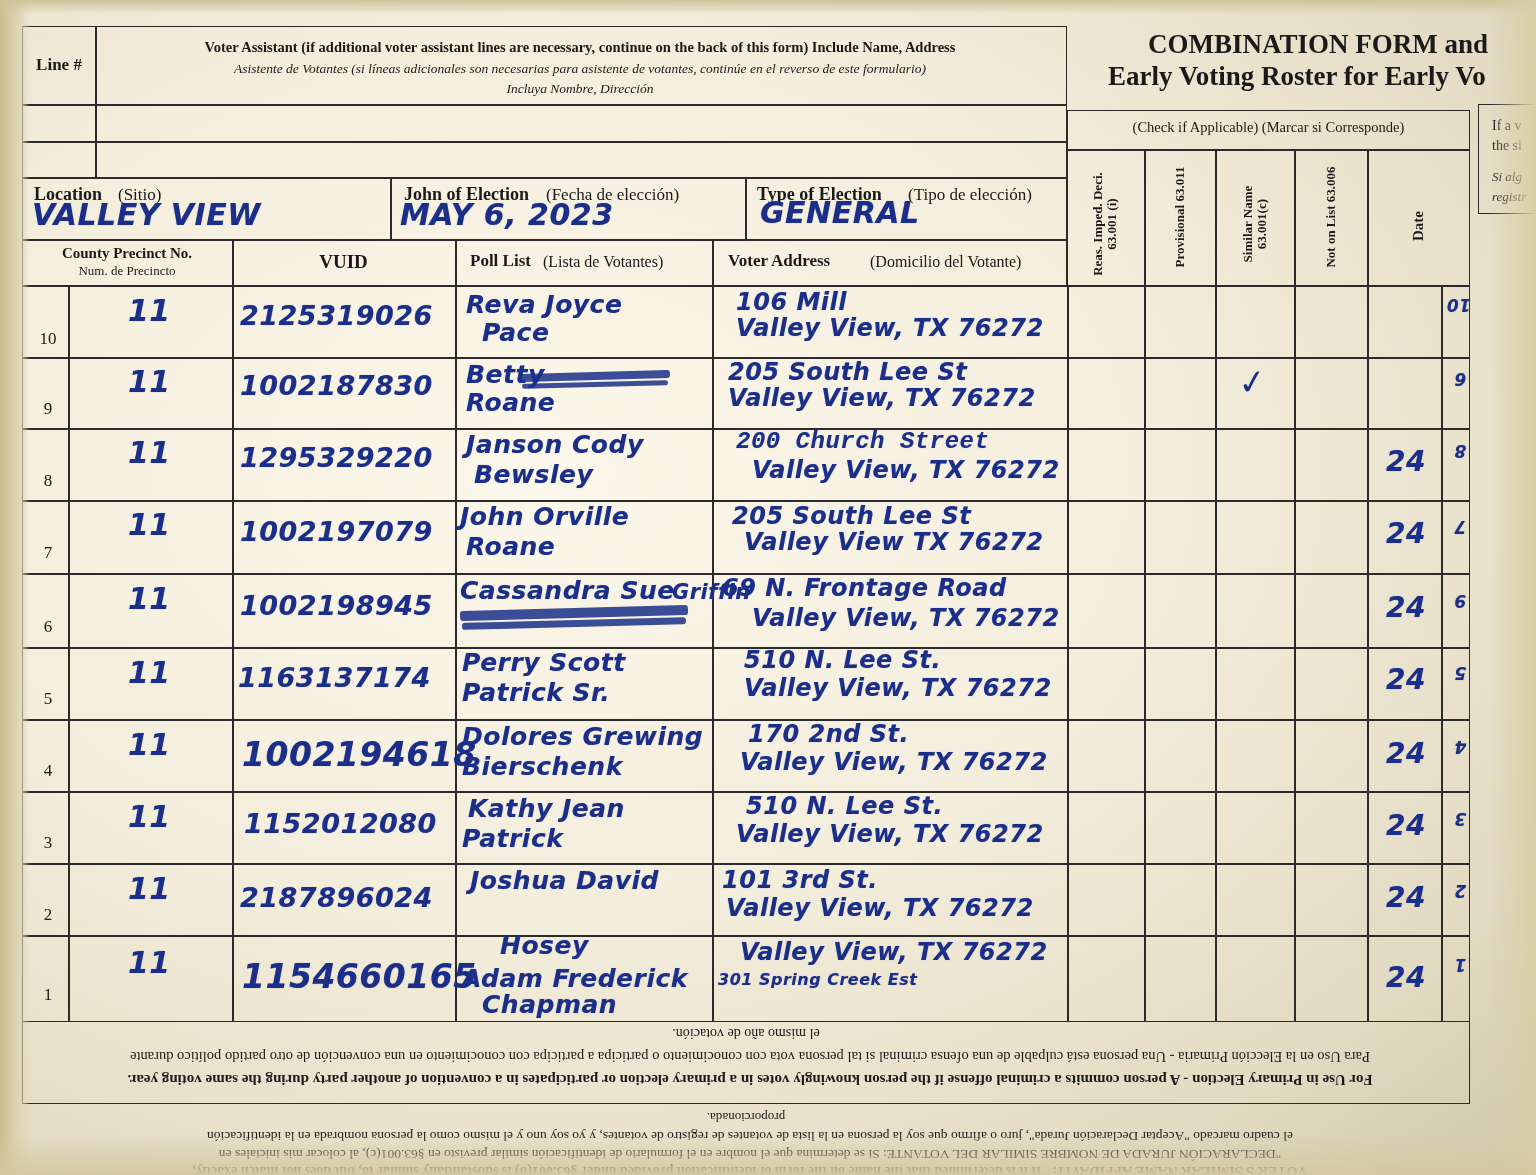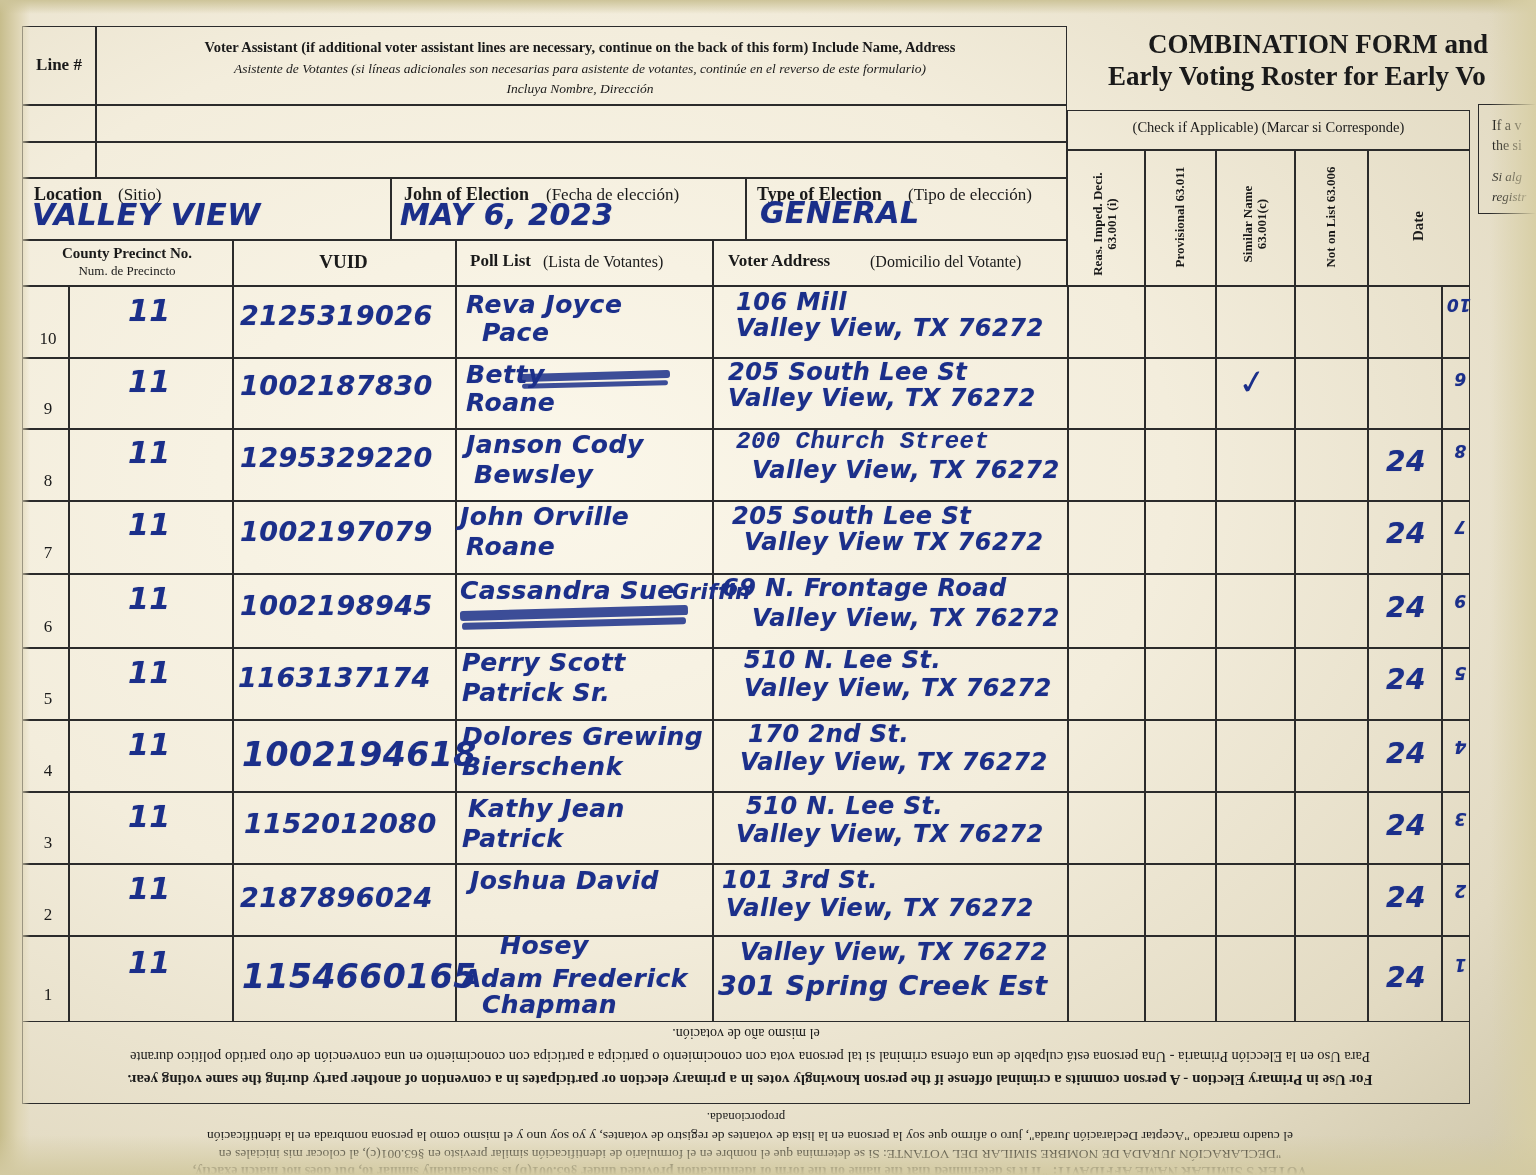--- a/index.html
+++ b/index.html
@@ -304,21 +304,21 @@
     <div class="hw rot180" style="left:1449px; top:882px; width:22px; font-size:17px; text-align:center;">2</div>
   </div>
 
   <div>
     <div class="t" style="left:30px; top:986px; width:36px; font-size:17px; text-align:center;">1</div>
     <div class="hw" style="left:128px; top:948px; font-size:30px;">11</div>
     <div class="hw" style="left:242px; top:960px; font-size:33px;">1154660165</div>
     <div class="hw" style="left:462px; top:966px; font-size:25px;">Adam Frederick</div>
     <div class="hw" style="left:482px; top:992px; font-size:25px;">Chapman</div>
     <div class="hw" style="left:740px; top:940px; font-size:24px;">Valley View, TX 76272</div>
-    <div class="hw" style="left:718px; top:972px; font-size:27px;">301 Spring Creek Est</div>
+    <div class="hw" style="left:718px; top:972px; font-size:16px;">301 Spring Creek Est</div>
     <div class="hw" style="left:1386px; top:964px; font-size:28px;">24</div>
     <div class="hw rot180" style="left:1449px; top:956px; width:22px; font-size:17px; text-align:center;">1</div>
   </div>
 
   <div class="bx" style="left:22px; top:1022px; width:1448px; height:82px; border-top:none;"></div>
 
   <div class="t rot180" style="left:22px; top:1026px; width:1448px; font-size:14px; text-align:center;">el mismo año de votación.</div>
   <div class="t rot180" style="left:40px; top:1048px; width:1420px; font-size:14.5px; text-align:center;">Para Uso en la Elección Primaria - Una persona está culpable de una ofensa criminal si tal persona vota con conocimiento o participa a participa con conocimiento en una convención de otro partido político durante</div>
   <div class="t bold rot180" style="left:40px; top:1072px; width:1420px; font-size:15px; text-align:center;">For Use in Primary Election - A person commits a criminal offense if the person knowingly votes in a primary election or participates in a convention of another party during the same voting year.</div>
 

